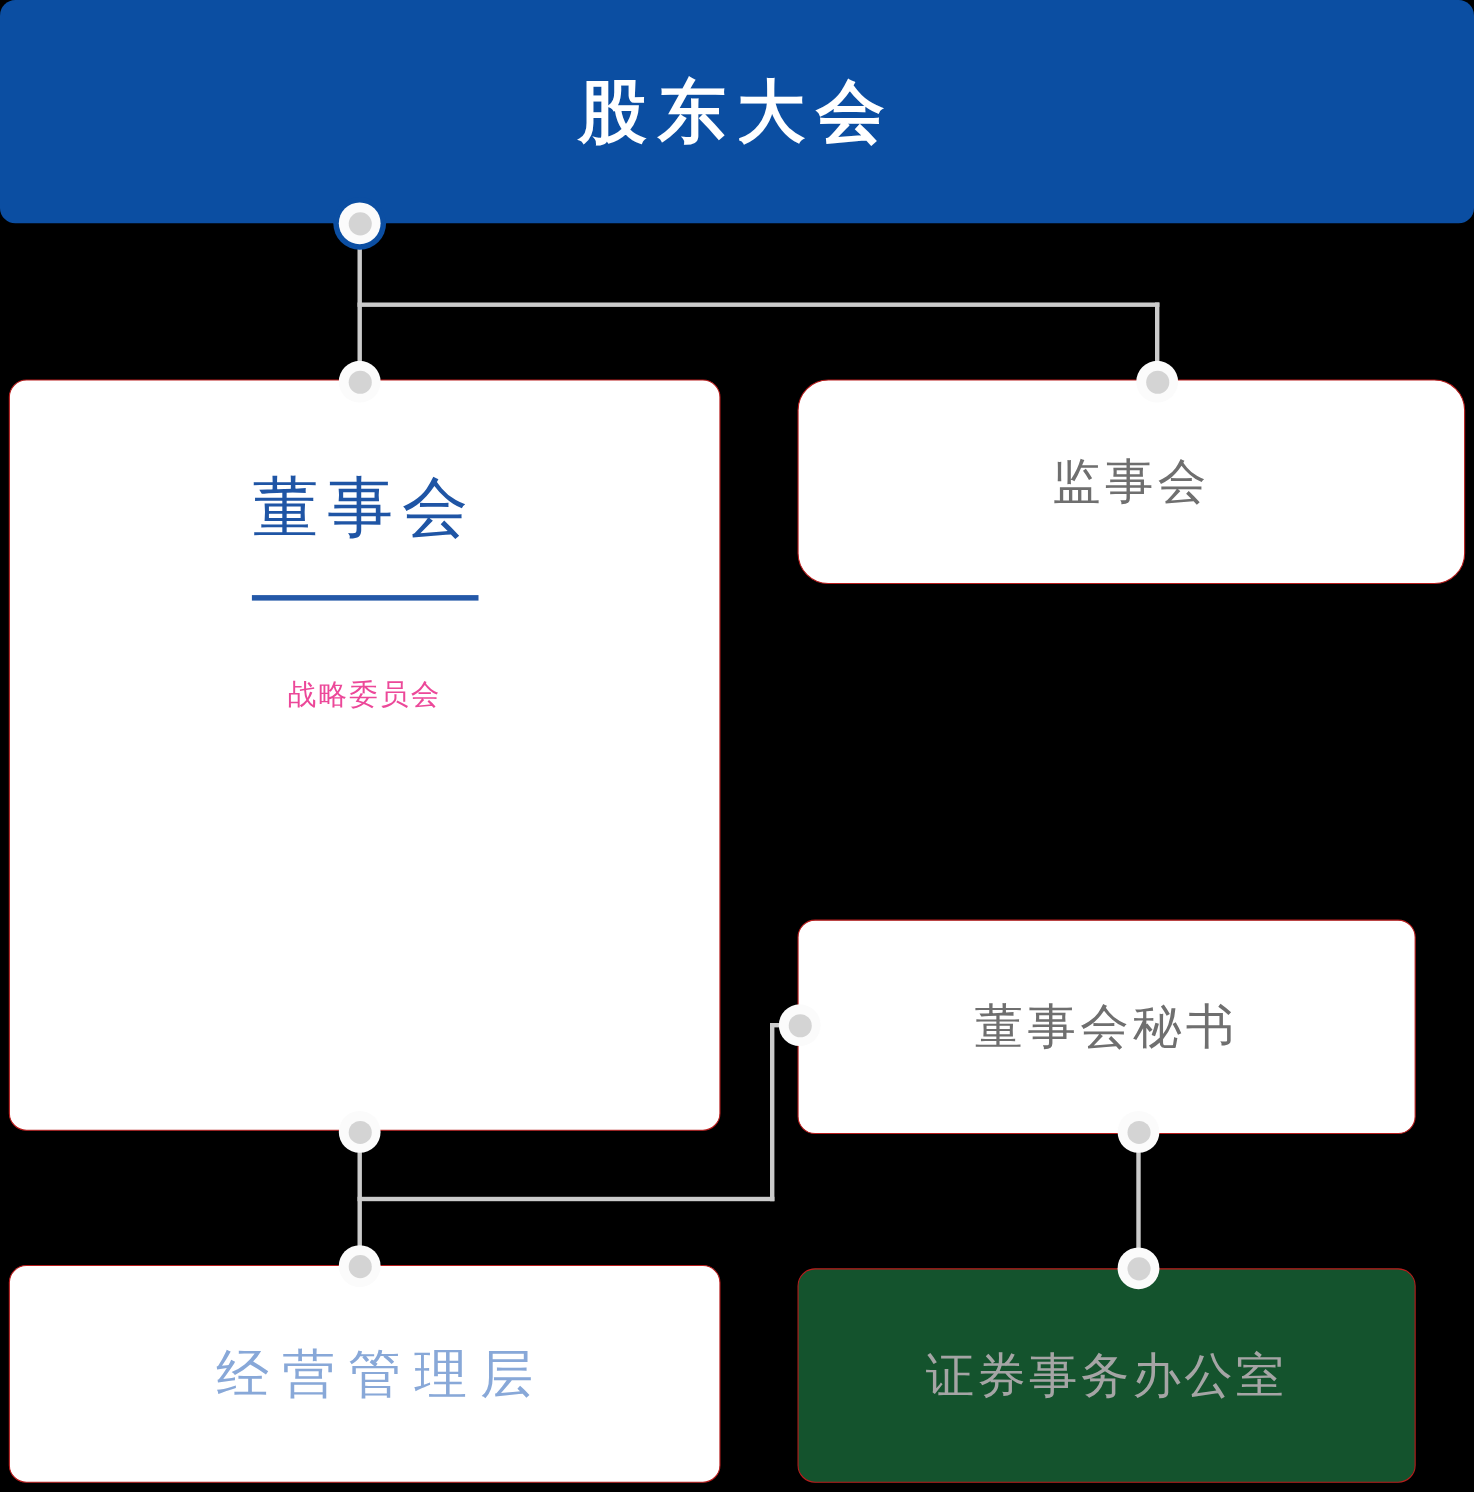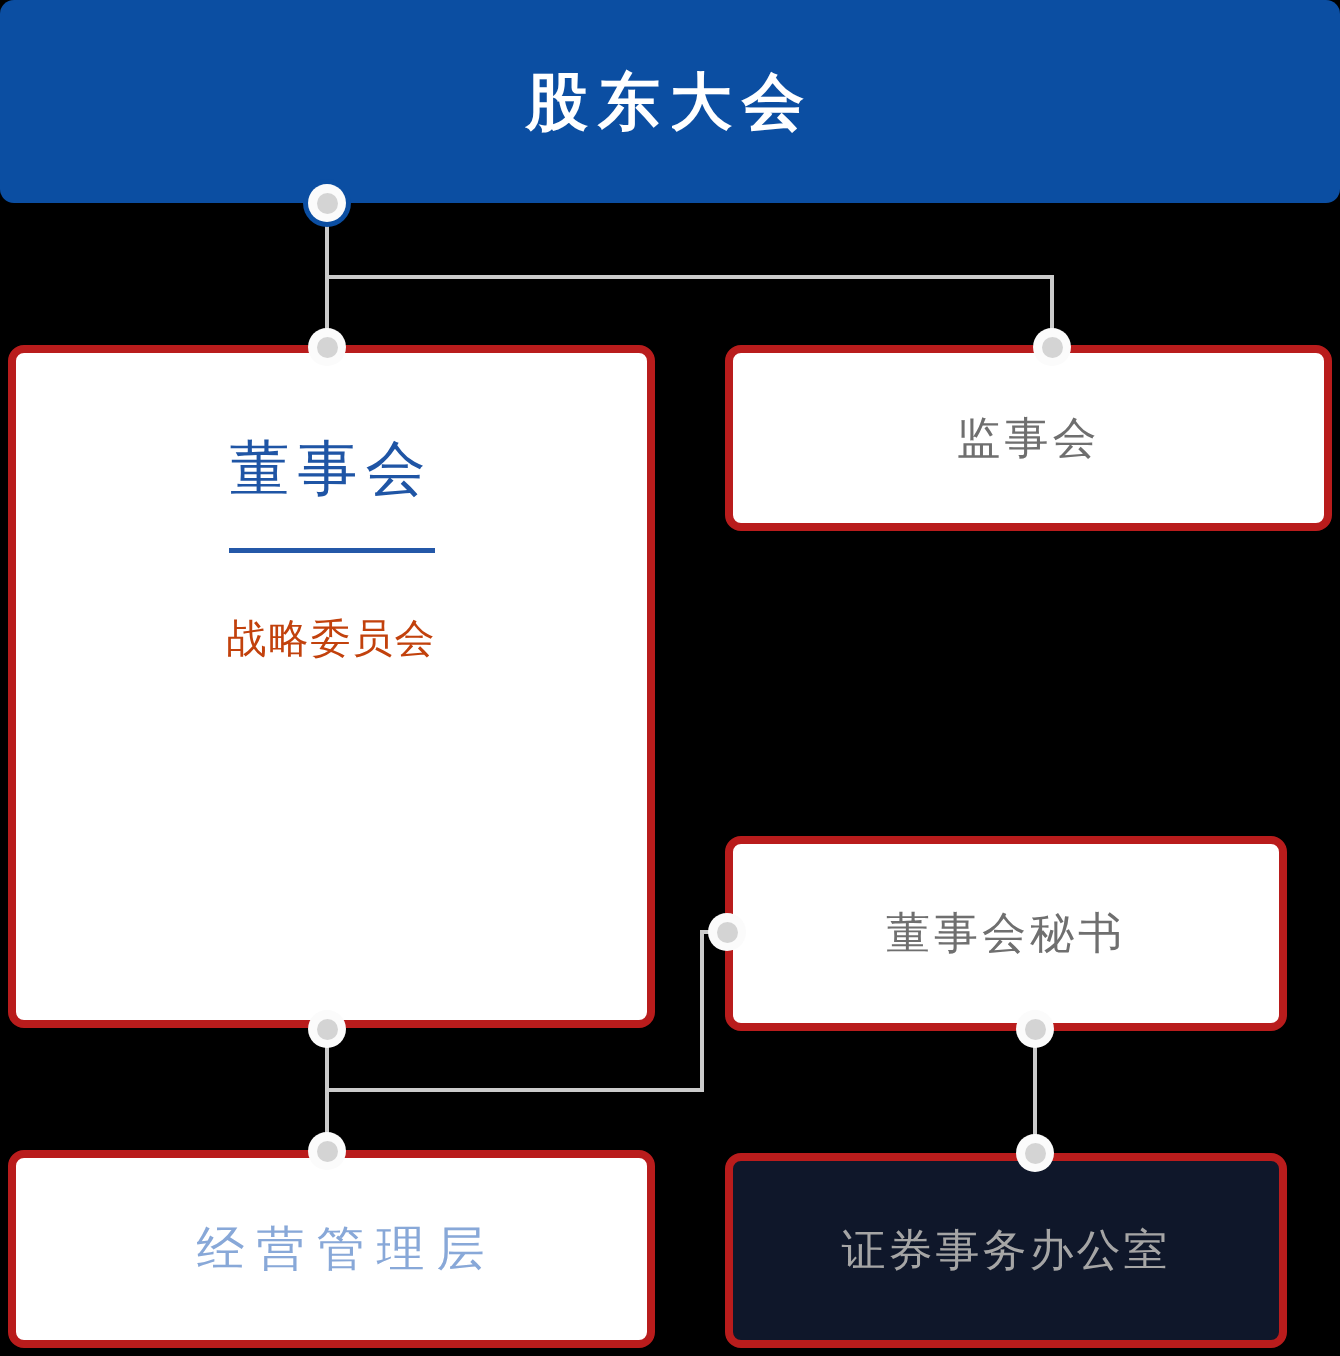--- a/index.html
+++ b/index.html
@@ -13,34 +13,34 @@
     background:#0B4EA2; border-radius:14px; z-index:2;
     display:flex; align-items:center; justify-content:center;
   }
   .banner-title { color:#ffffff; font-size:62px; font-weight:bold; letter-spacing:10px; }
 
   
   .line { position:absolute; background:#CBCBCB; z-index:1; }
 
   
   .node {
-    position:absolute; background:#ffffff; border:8px solid #b91c1c;
+    position:absolute; background:#ffffff; border:1px solid #b91c1c;
     border-radius:16px; box-sizing:border-box; z-index:2;font-family:Liberation Serif, serif;
   }
   .center { display:flex; align-items:center; justify-content:center; }
   .node-label-gray  { font-size:44px; color:#6F6F6F; letter-spacing:4px; }
   .node-label-muted { font-size:44px; color:#A5A5A5; letter-spacing:3px; }
   .node-label-blue  { font-size:48px; color:#88A8D8; letter-spacing:12px; }
 
   
   .board-inner { position:absolute; inset:0; display:flex; flex-direction:column; align-items:center; }
   .board-title { margin-top:76px; font-size:60px; color:#1F55A5; letter-spacing:8px; }
   .board-underline { margin-top:38px; width:206px; height:5px; background:#2458A8; }
   .committees { margin-top:44px; list-style:none; padding:0; margin-bottom:0; text-align:center; }
-  .committees li { font-size:40px; color:#c2410c; line-height:83px; letter-spacing:2px; }
+  .committees li { font-size:26px; color:#ec4899; line-height:83px; letter-spacing:2px; }
 
   
   .dot {
     position:absolute; width:38px; height:38px; border-radius:50%;
     background:#FBFBFB; z-index:3; transform:translate(-50%,-50%);
     display:flex; align-items:center; justify-content:center;
   }
   .dot-core { width:21px; height:21px; border-radius:50%; background:#D4D4D4; }
   .dot-blue {
     position:absolute; width:48px; height:48px; border-radius:50%;
@@ -70,33 +70,33 @@
   <div class="node" style="left:8px; top:345px; width:647px; height:683px;">
     <div class="board-inner">
       <div class="board-title">董事会</div>
       <div class="board-underline"></div>
       <ul class="committees">
         <li>战略委员会</li>
       </ul>
     </div>
   </div>
 
-  <div class="node center" style="left:725px; top:345px; width:607px; height:186px;">
+  <div class="node center" style="left:725px; top:345px; width:607px; height:186px;border-radius:28px;">
     <span class="node-label-gray">监事会</span>
   </div>
 
   <div class="node center" style="left:725px; top:836px; width:562px; height:195px;">
     <span class="node-label-gray">董事会秘书</span>
   </div>
 
   <div class="node center" style="left:8px; top:1150px; width:647px; height:198px;padding-left:30px;">
     <span class="node-label-blue">经营管理层</span>
   </div>
 
-  <div class="node center" style="left:725px; top:1153px; width:562px; height:195px; background:#0f172a;">
+  <div class="node center" style="left:725px; top:1153px; width:562px; height:195px; background:#14532d;">
     <span class="node-label-muted">证券事务办公室</span>
   </div>
 
   <div class="dot-blue" style="left:327px; top:203px;">
     <span class="dot">
         <span class="dot-core"></span>
       </span>
   </div>
   <div class="dot" style="left:327px; top:347px;">
       <span class="dot-core"></span>

